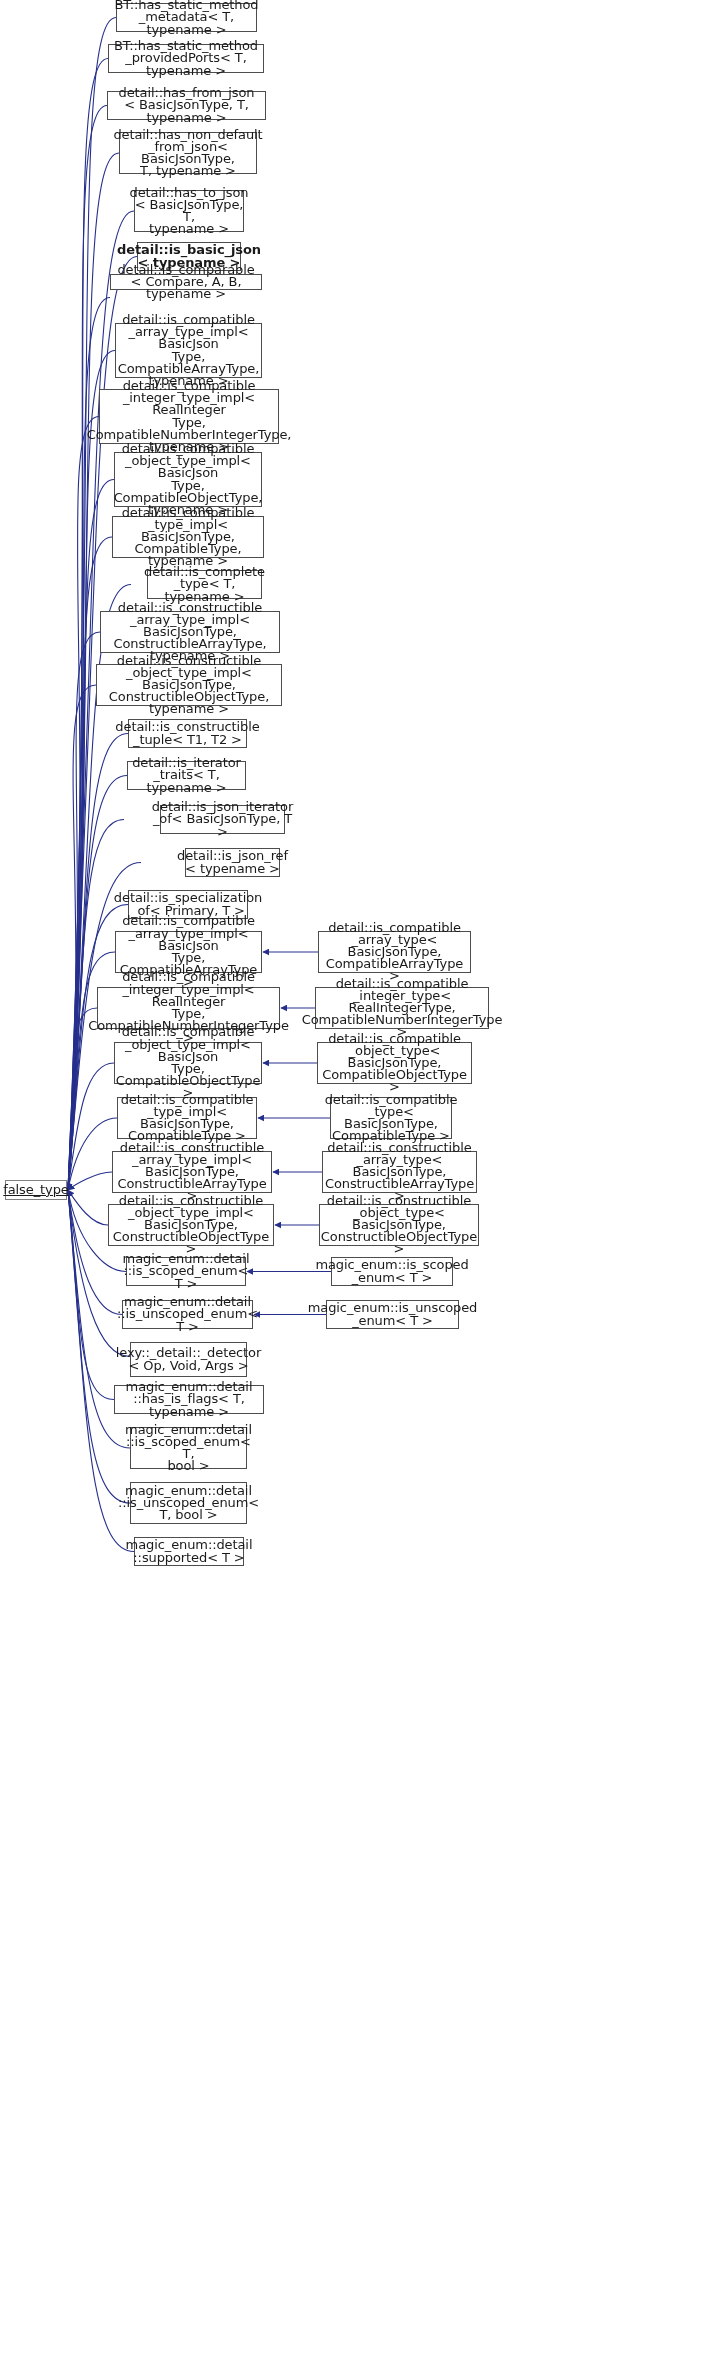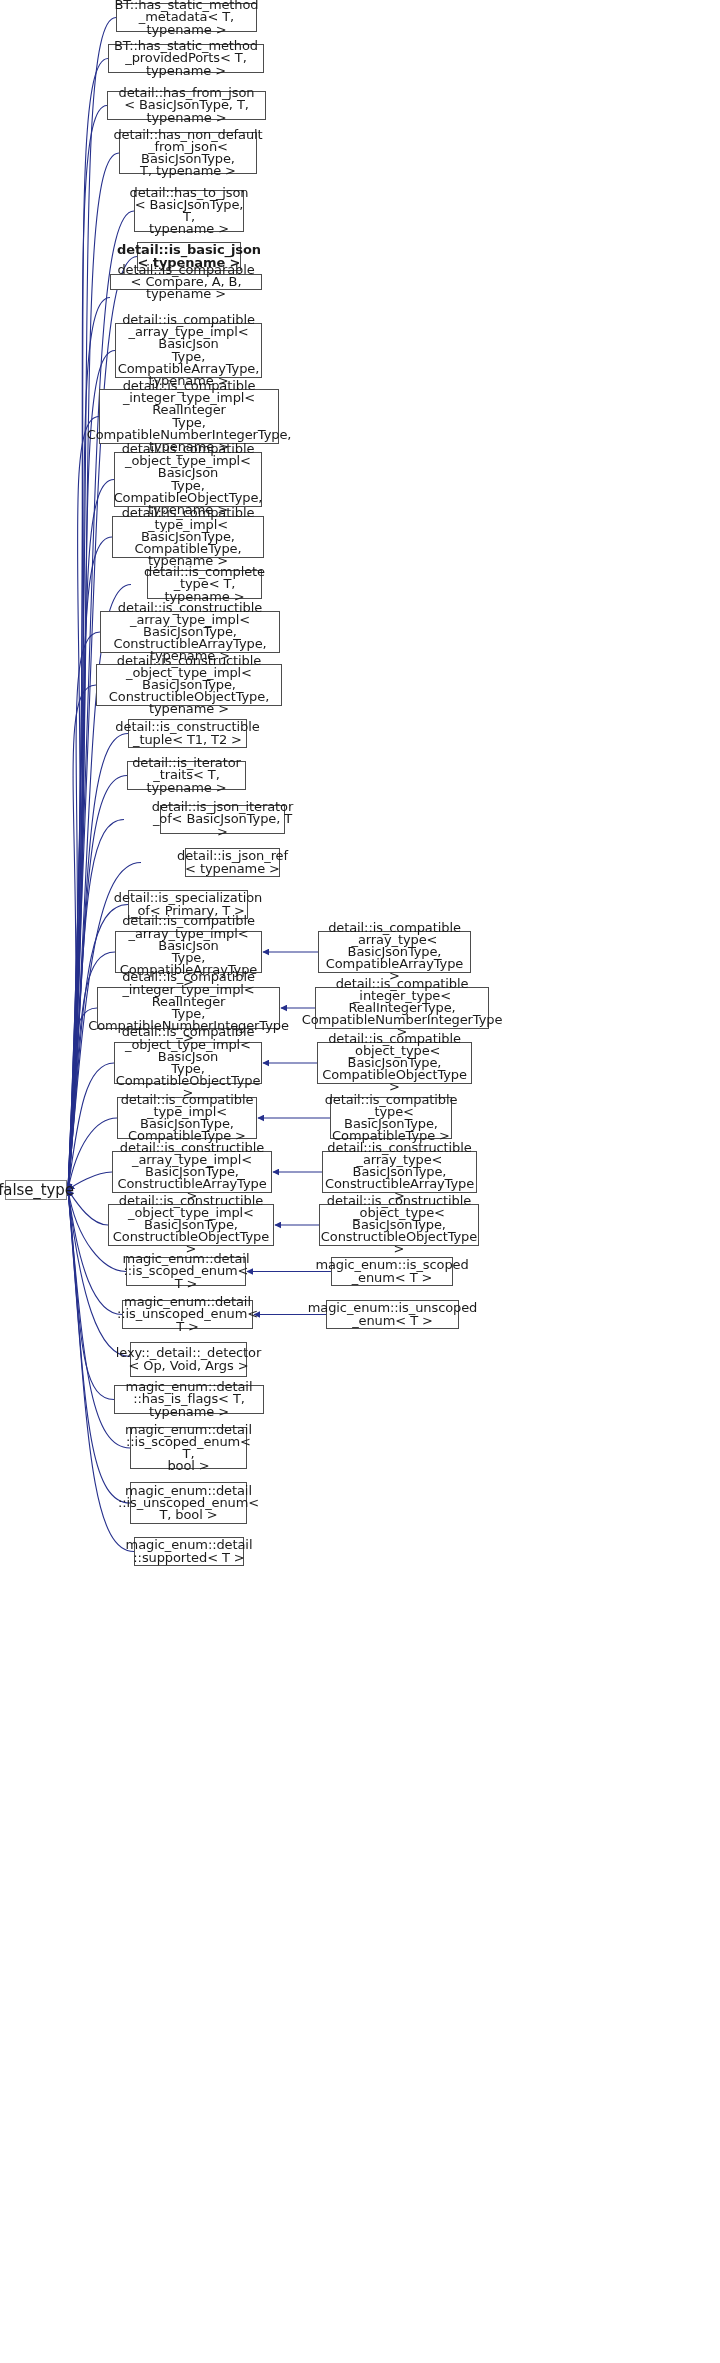--- a/index.html
+++ b/index.html
@@ -34,21 +34,22 @@
     text-align: center;
     display: flex;
     align-items: center;
     justify-content: center;
     white-space: pre-line;
     letter-spacing: -0.1px;
     z-index: 2;
   }
   .node.root {
     border-color: #808080;
-    font-size: 15px;
+    font-size: 13px;
+    text-decoration: underline;
   }
 </style>
 </head>
 <body>
 
 <div id="diagram">
   <svg id="edges" viewBox="0 0 720 2363">
       <defs>
         <marker id="arrow" viewBox="0 0 10 10" refX="9" refY="5" markerWidth="7" markerHeight="7" orient="auto-start-reverse" markerUnits="userSpaceOnUse">
           <path d="M 0 0 L 10 5 L 0 10 z" fill="#26308c"></path>

